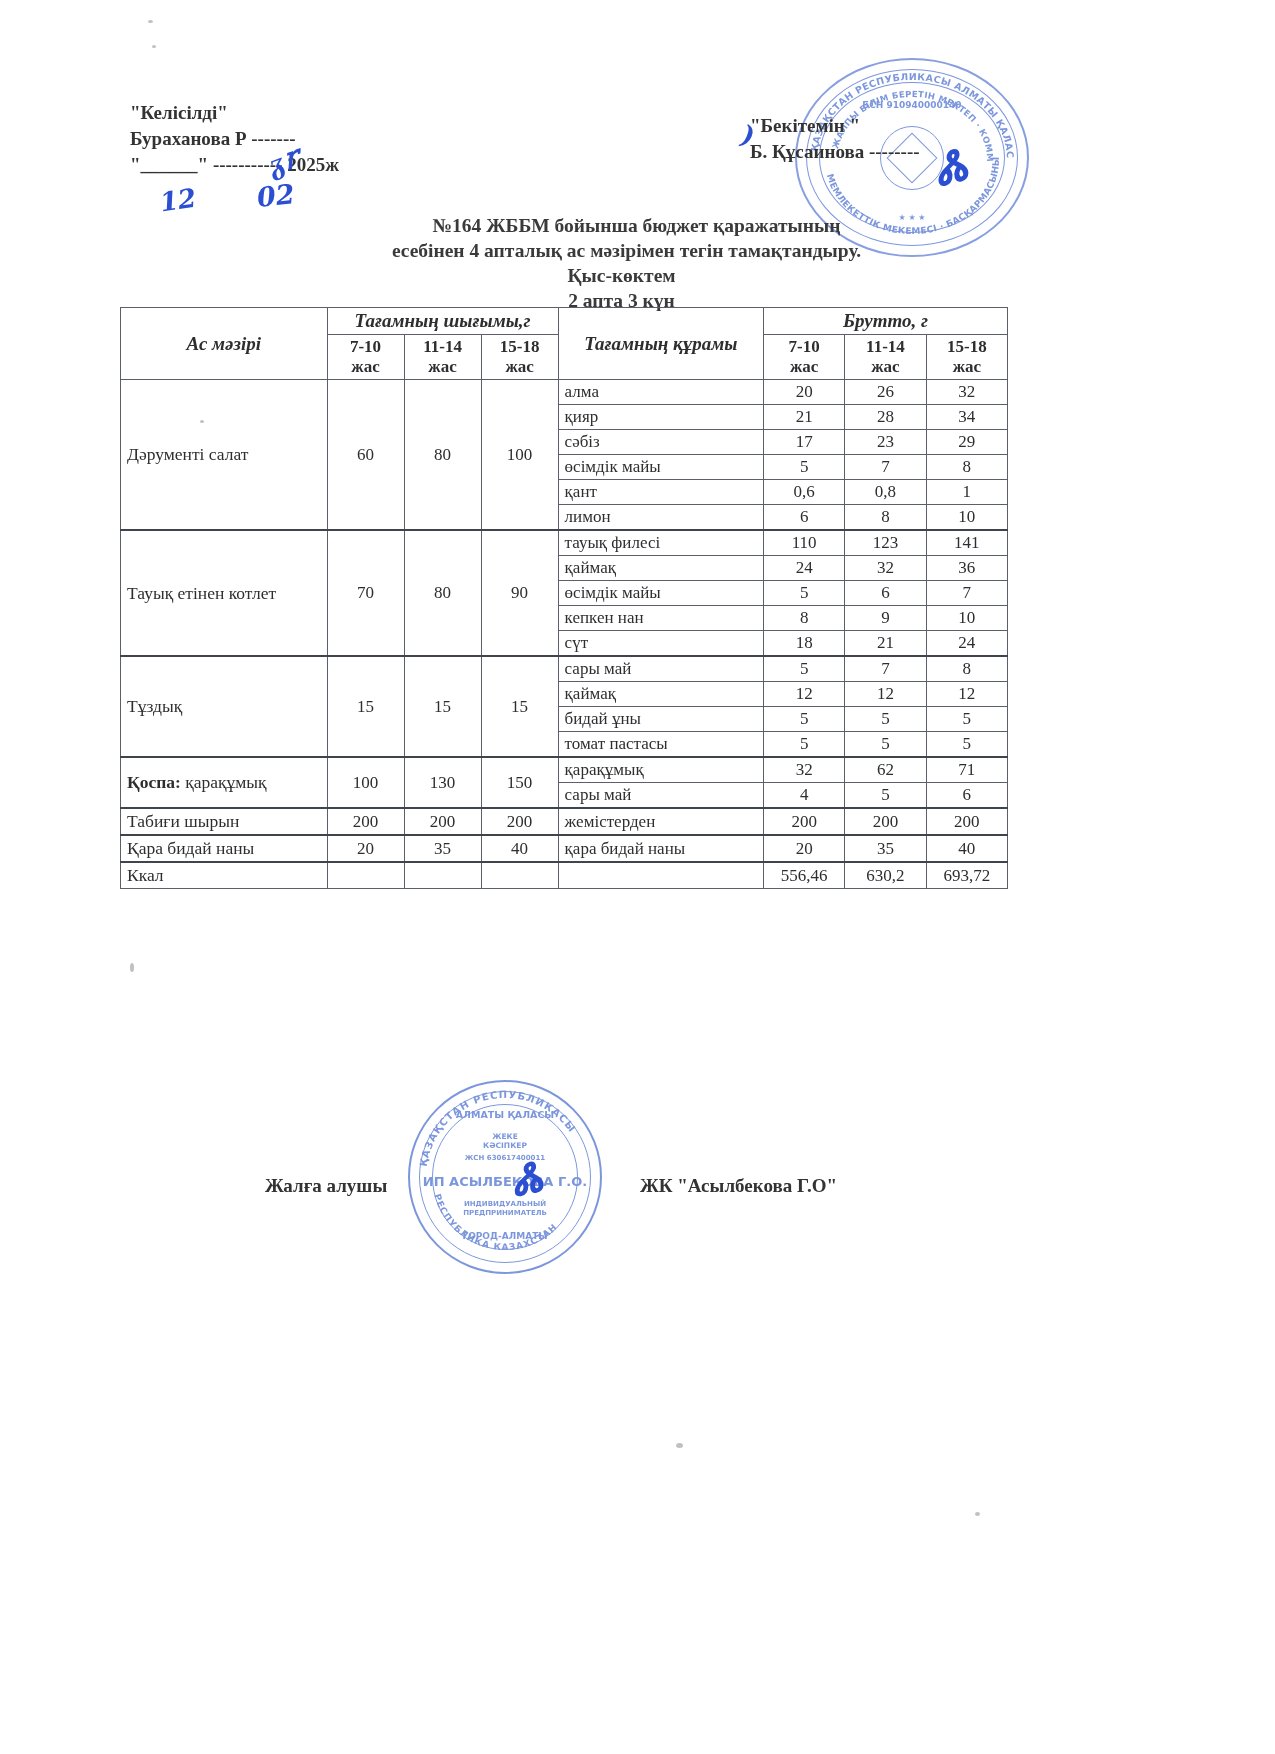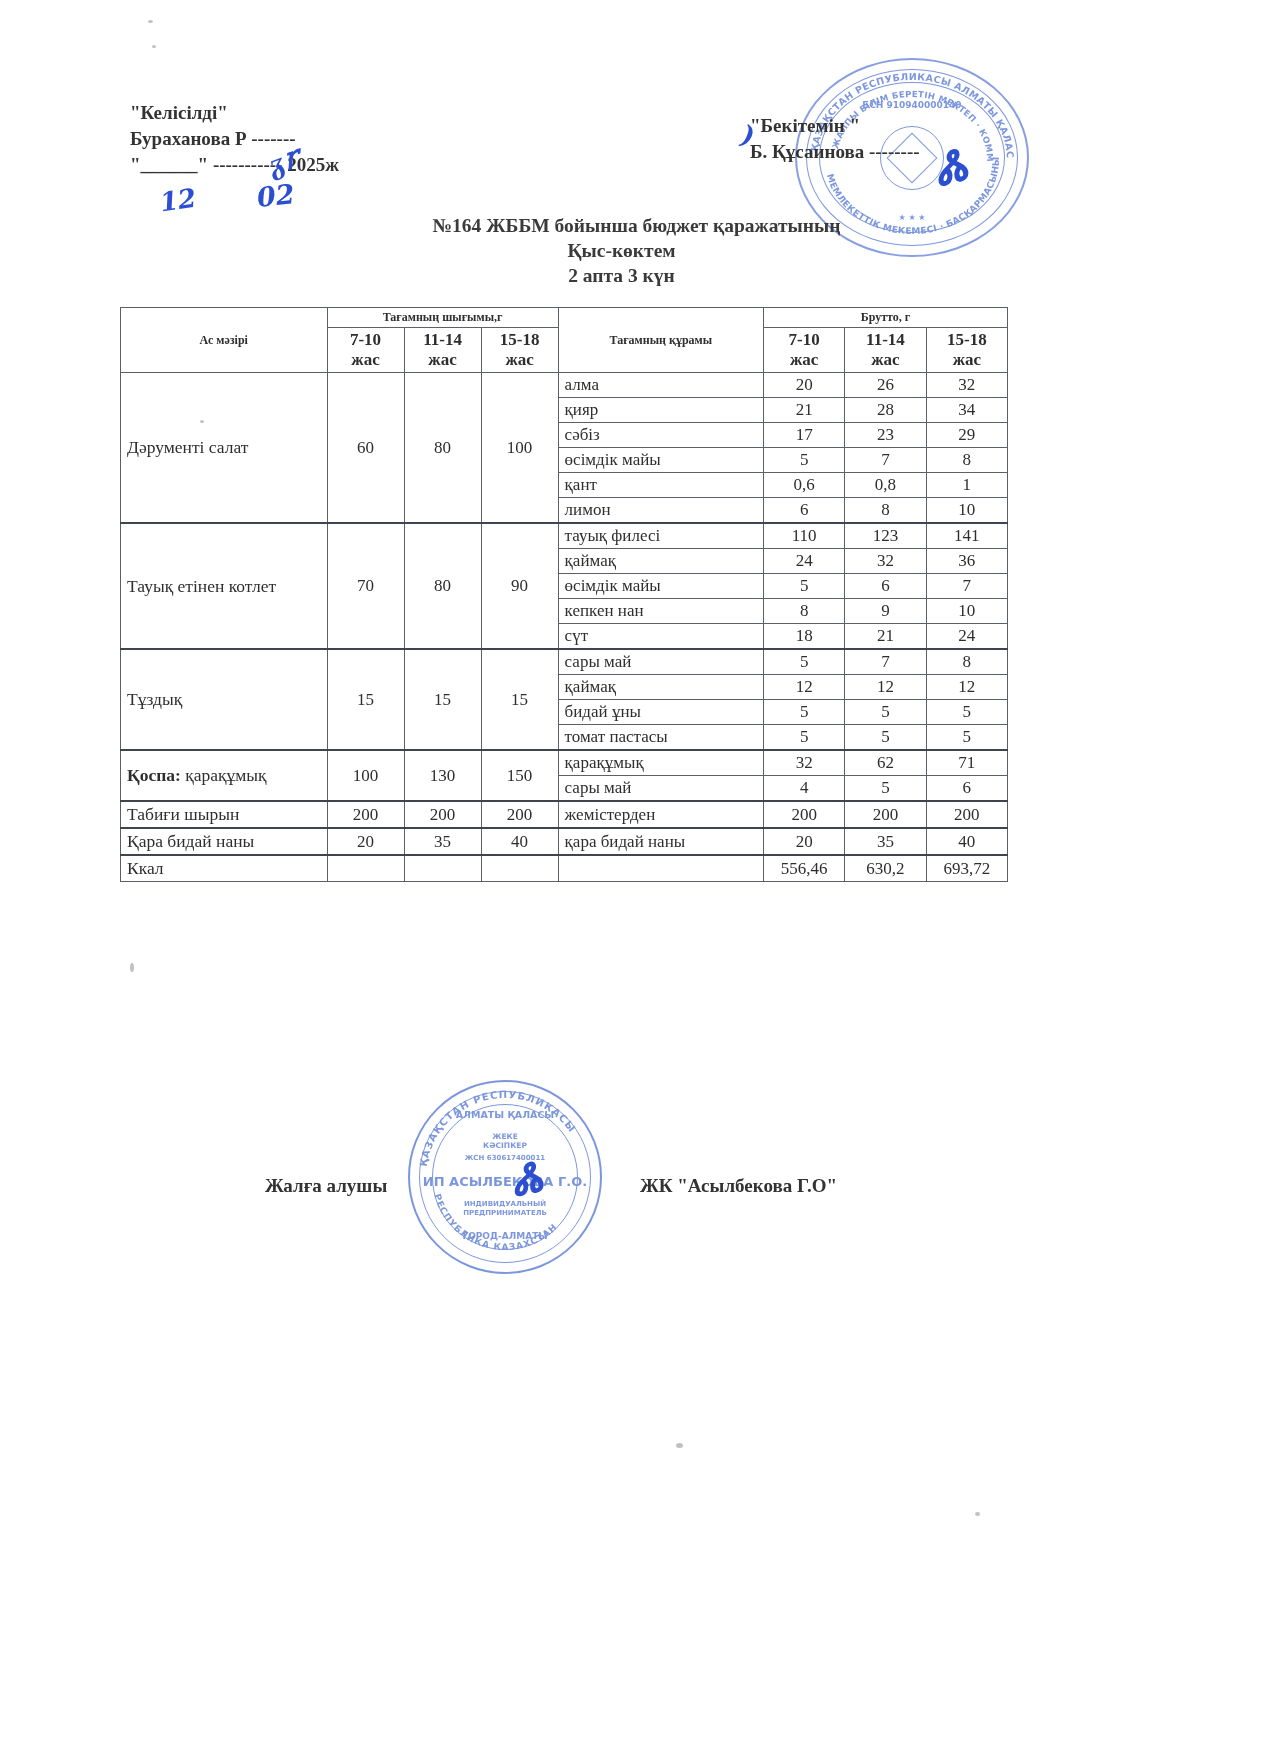--- a/index.html
+++ b/index.html
@@ -50,21 +50,21 @@
   }
   table.menu td,table.menu th{
     border:1px solid #5a5f68;
     padding:2px 6px;
     vertical-align:middle;
     font-weight:normal;
   }
   table.menu th{font-weight:bold;text-align:center;}
   .l{text-align:left;}
   .b{font-weight:bold;}
-  .hdr-main{font-size:12px;}
+  .hdr-main{font-size:19px;font-style:italic;}
   .dish{font-size:17.5px;padding-left:10px;}
   .ing{font-size:17px;padding-left:8px;}
   .num{font-size:17px;text-align:center;}
   tr.group-end > td{border-bottom:2px solid #40454d;}
 
   
   .footer{
     position:absolute;top:1175px;left:0;width:1275px;
     font-weight:bold;font-size:19px;color:#333;
   }
@@ -157,20 +157,21 @@
 
   <div class="sig-right">
     <div class="sig-line">"Бекітемін "</div>
     <div class="sig-line">Б. Құсаинова --------</div>
   </div>
   <span class="sigmark" style="left:935px;top:143px;font-size:42px;transform:rotate(-15deg);">Ꮬ</span>
   <span class="sigmark" style="left:742px;top:120px;font-size:26px;transform:rotate(12deg);">)</span>
 
   <div class="title-block">
     <div class="title-l1">№164 ЖББМ бойынша бюджет қаражатының</div>
+    <div class="title-l2">есебінен 4 апталық ас мәзірімен тегін тамақтандыру.</div>
     <div>Қыс-көктем</div>
     <div>2 апта 3 күн</div>
   </div>
 
   <table class="menu">
     <colgroup>
       <col style="width:193px">
       <col style="width:72px">
       <col style="width:72px">
       <col style="width:72px">

